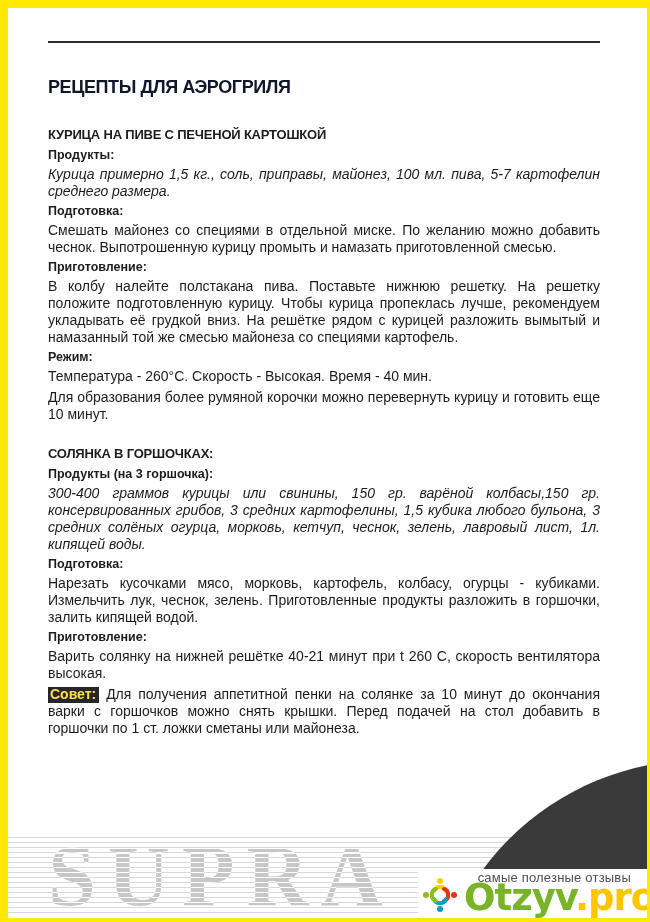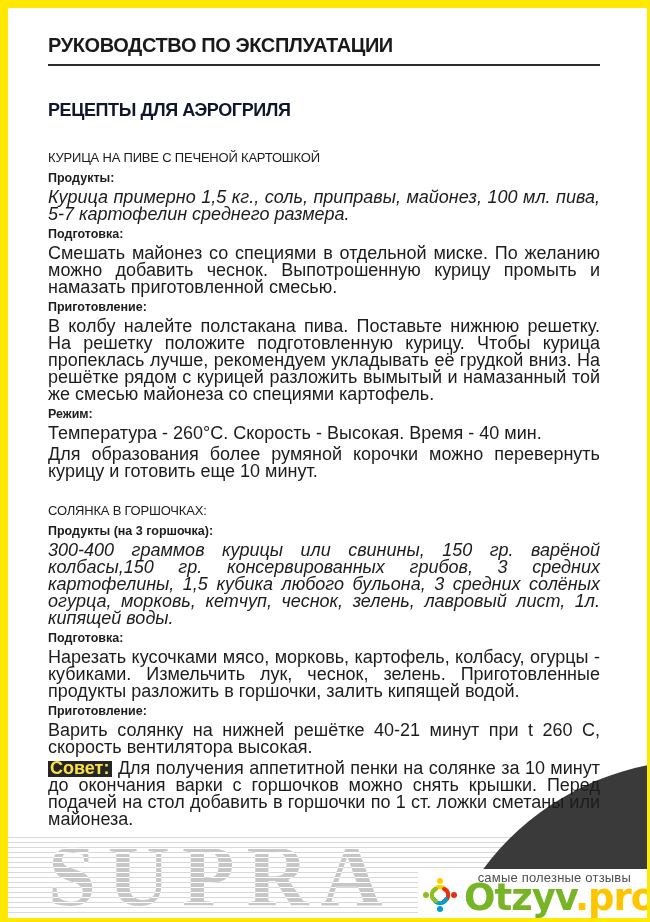--- a/index.html
+++ b/index.html
@@ -21,24 +21,24 @@
     font-size:20px;font-weight:700;letter-spacing:-0.4px;color:#1a1a1a;
     margin:0;
   }
   .rule{height:2px;background:#2d2d2d;margin-top:7px;}
   .section-title{
     font-size:18px;font-weight:700;letter-spacing:-0.4px;color:#0f172a;
     margin:34px 0 0;
   }
   .recipe{margin-top:29px;}
   .recipe+.recipe{margin-top:23px;}
-  .recipe-title{font-size:13px;font-weight:400;letter-spacing:-0.2px;margin:0 0 6px;}
+  .recipe-title{font-size:13px;font-weight:700;letter-spacing:-0.2px;margin:0 0 6px;}
   .block-label{font-size:12.5px;font-weight:700;margin:4px 0;}
   .block-text{
-    font-size:18px;line-height:17px;margin:4px 0;text-align:justify;
+    font-size:14px;line-height:17px;margin:4px 0;text-align:justify;
   }
   .italic{font-style:italic;}
   .tip-badge{
     background:#262626;color:#fde047;font-weight:700;
     padding:0 3px 1px 2px;display:inline-block;line-height:15px;
   }
   
   .stripes{
     position:absolute;z-index:1;left:0;right:0;top:829px;height:79px;
     background:repeating-linear-gradient(180deg,#d9d9d9 0px,#d9d9d9 1px,#ffffff 1px,#ffffff 5px);
@@ -81,21 +81,20 @@
 
 <div class="canvas">
   <div class="page">
 
     <div class="stripes"></div>
     <div class="watermark">SUPRA</div>
     <div class="corner-circle"></div>
     <div class="page-number">17</div>
 
     <div class="content">
-      <h1 class="manual-title">РУКОВОДСТВО ПО ЭКСПЛУАТАЦИИ</h1>
       <div class="rule"></div>
       <h2 class="section-title">РЕЦЕПТЫ ДЛЯ АЭРОГРИЛЯ</h2>
 
       <div class="recipe">
         <p class="recipe-title">КУРИЦА НА ПИВЕ С ПЕЧЕНОЙ КАРТОШКОЙ</p>
         <p class="block-label">Продукты:</p>
         <p class="block-text italic">Курица примерно 1,5 кг., соль, приправы, майонез, 100 мл. пива, 5-7 картофелин среднего размера.</p>
         <p class="block-label">Подготовка:</p>
         <p class="block-text">Смешать майонез со специями в отдельной миске. По желанию можно добавить чеснок. Выпотрошенную курицу промыть и намазать приготовленной смесью.</p>
         <p class="block-label">Приготовление:</p>

